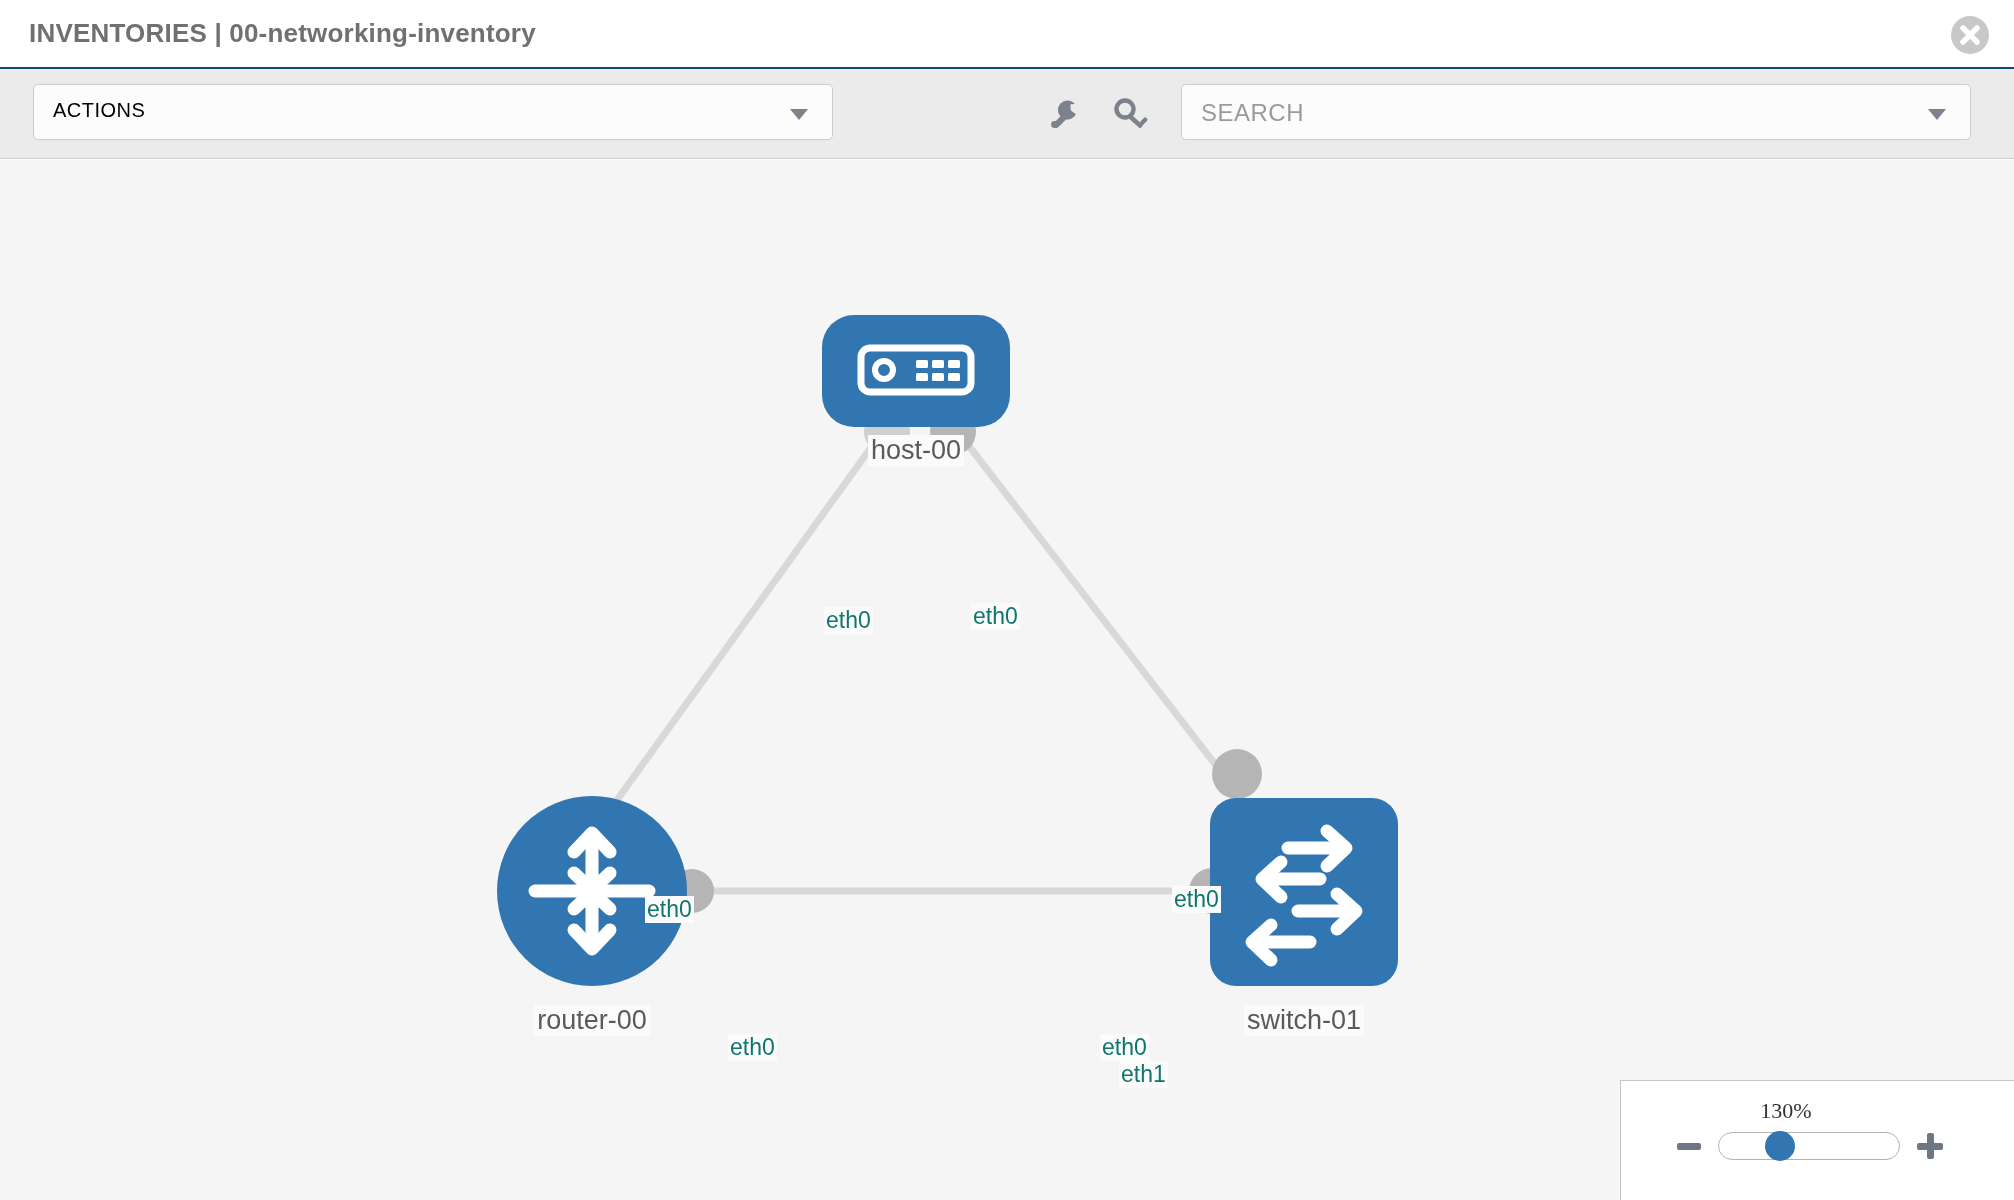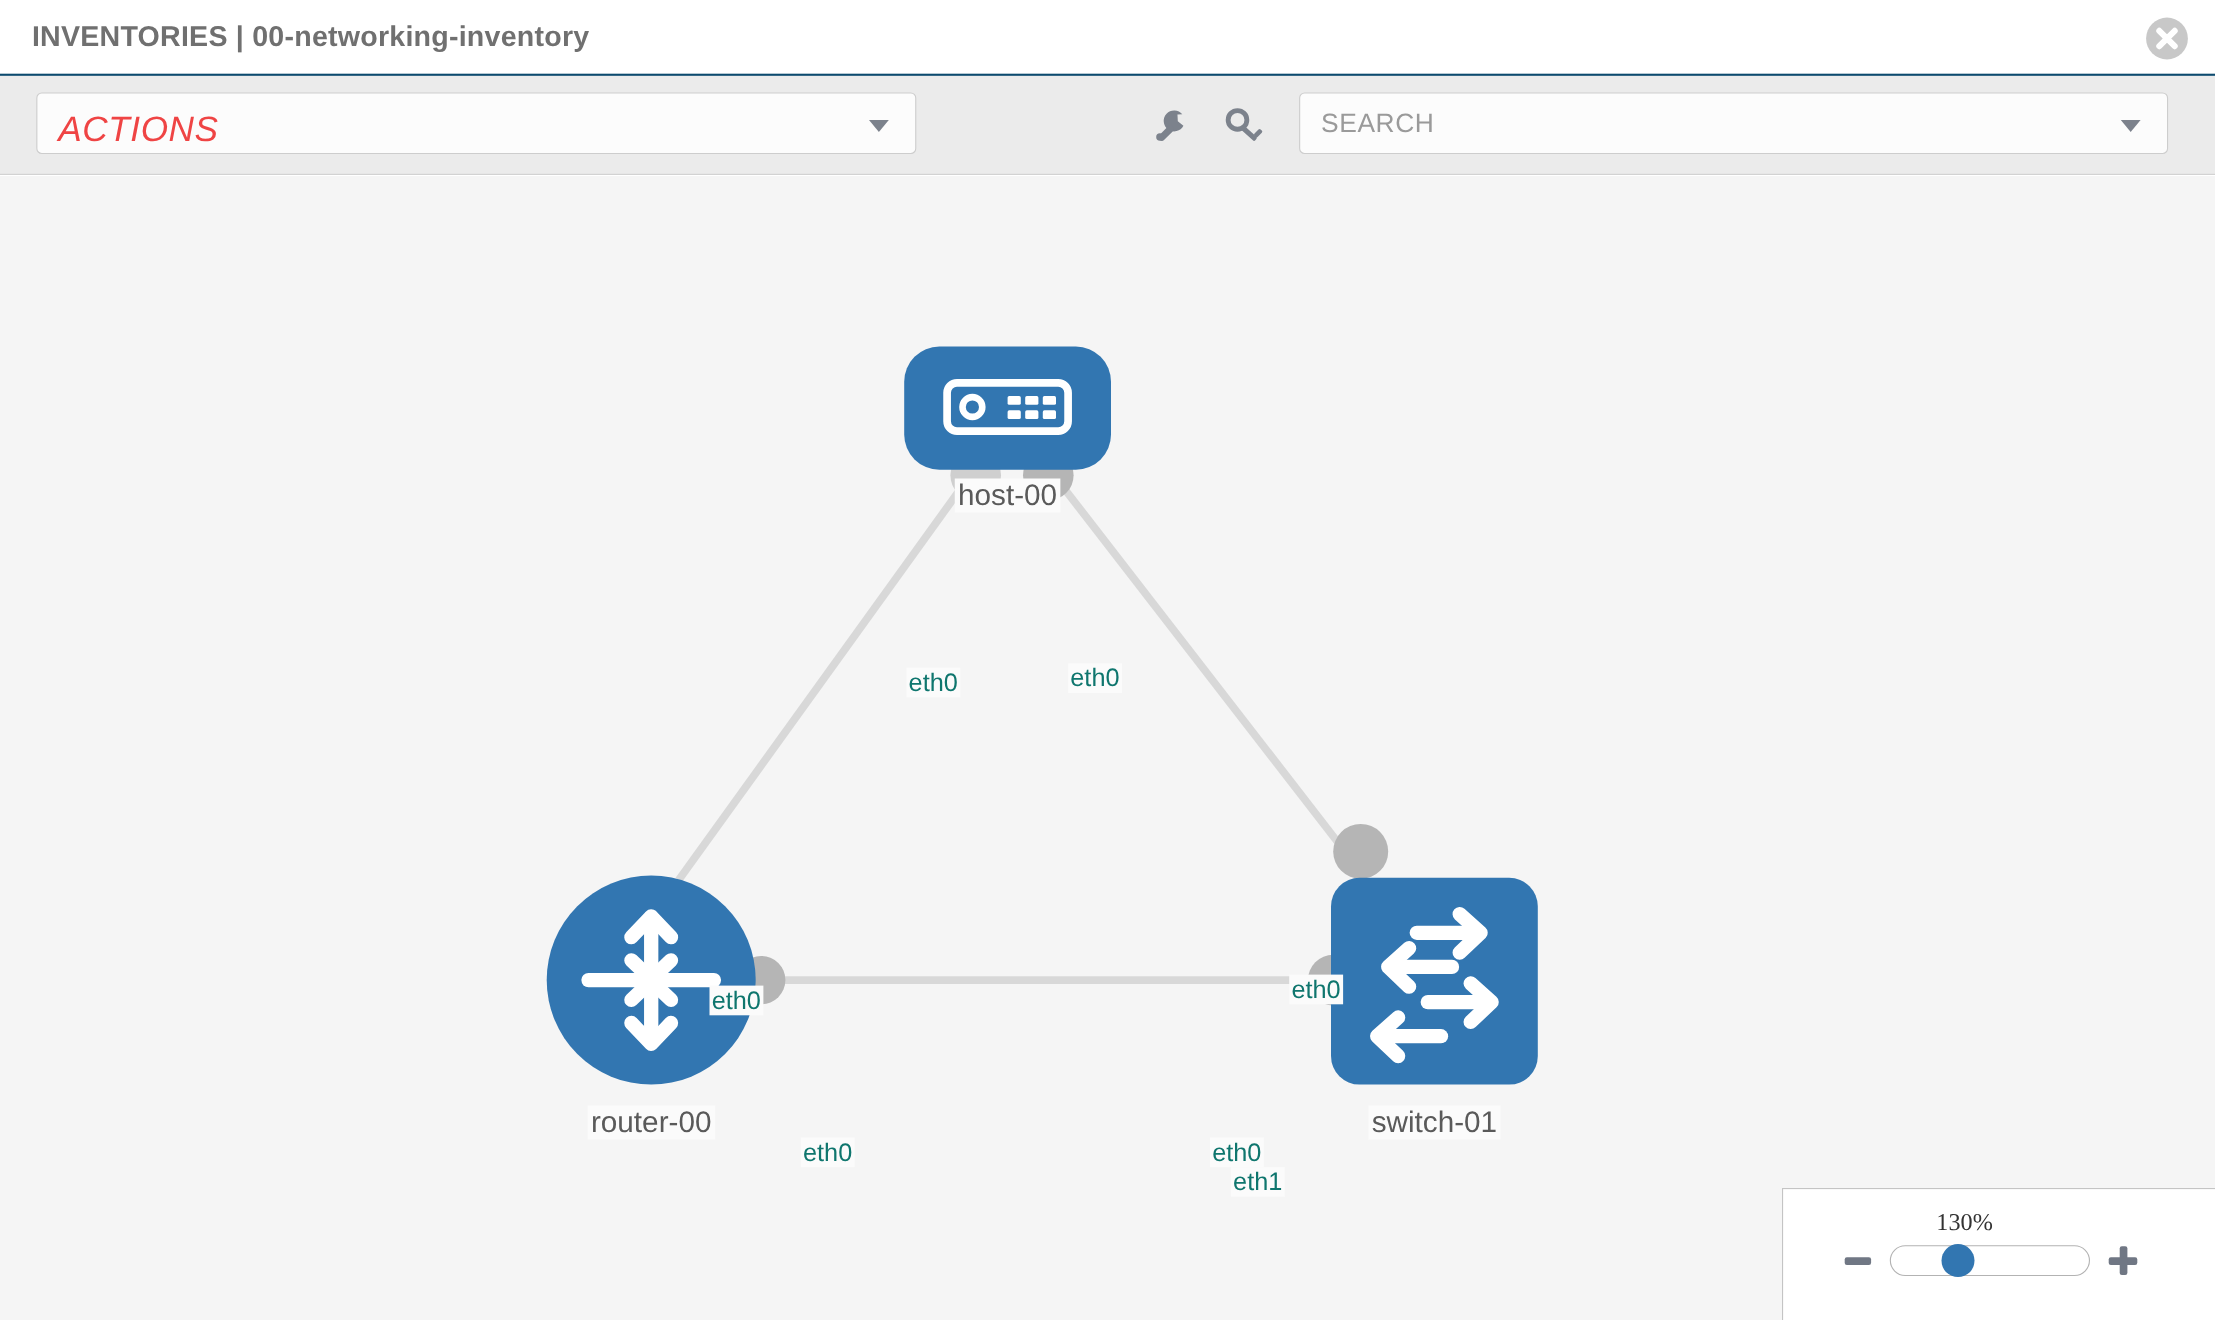--- a/index.html
+++ b/index.html
@@ -73,24 +73,23 @@
     height: 56px;
     background: #fcfcfc;
     border: 1px solid #cdcdcd;
     border-radius: 5px;
     box-sizing: border-box;
   }
   .actions-label {
     position: absolute;
     left: 19px;
     top: 14px;
-    font-size: 32px;
-    color: #ef4444;
+    font-size: 20px;
+    color: #000000;
     letter-spacing: 0.5px;
-    font-style: italic;
   }
   .caret {
     position: absolute;
     right: 24px;
     top: 24px;
     width: 0; height: 0;
     border-left: 9px solid transparent;
     border-right: 9px solid transparent;
     border-top: 11px solid #7c828c;
   }

